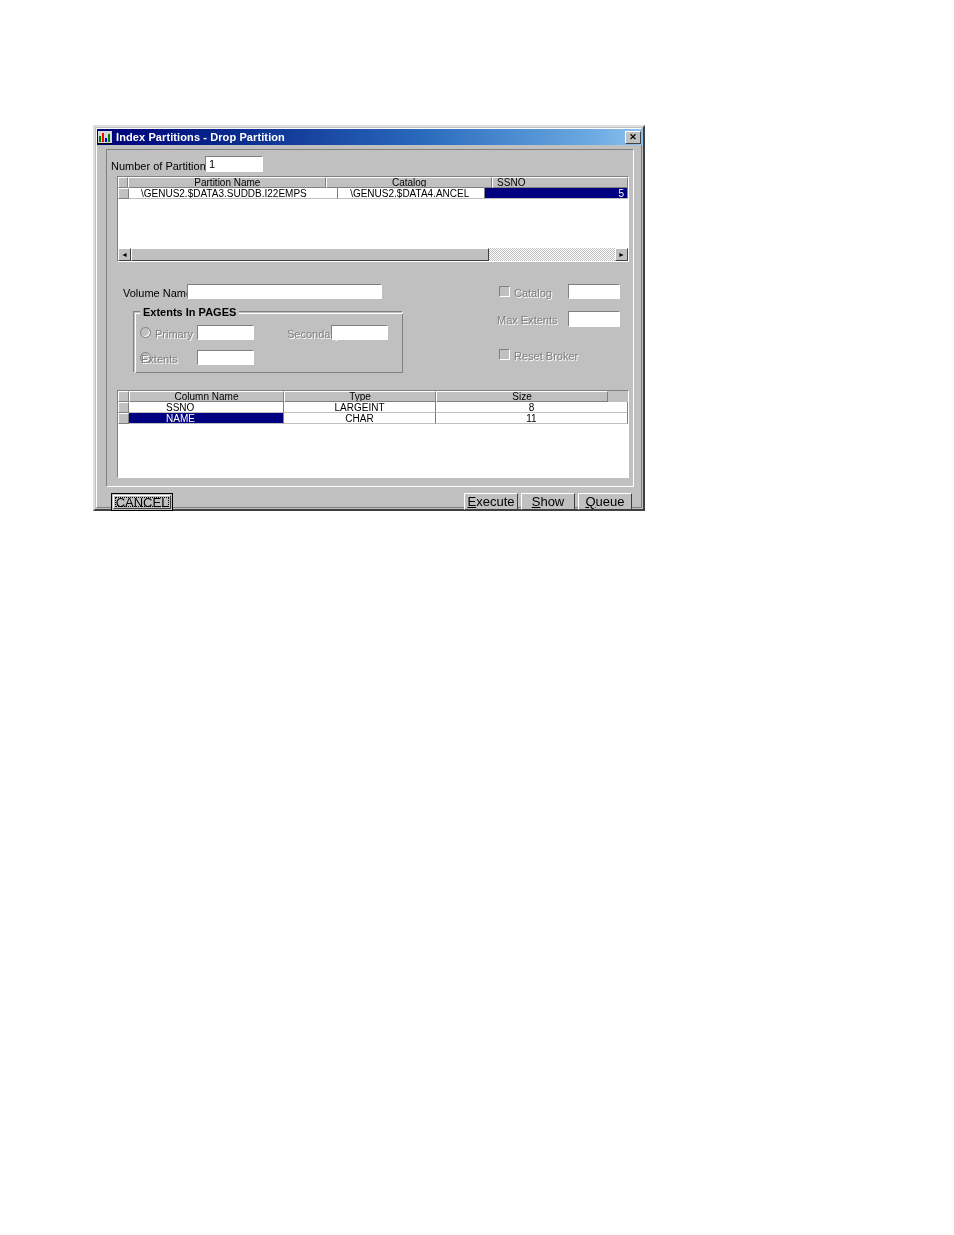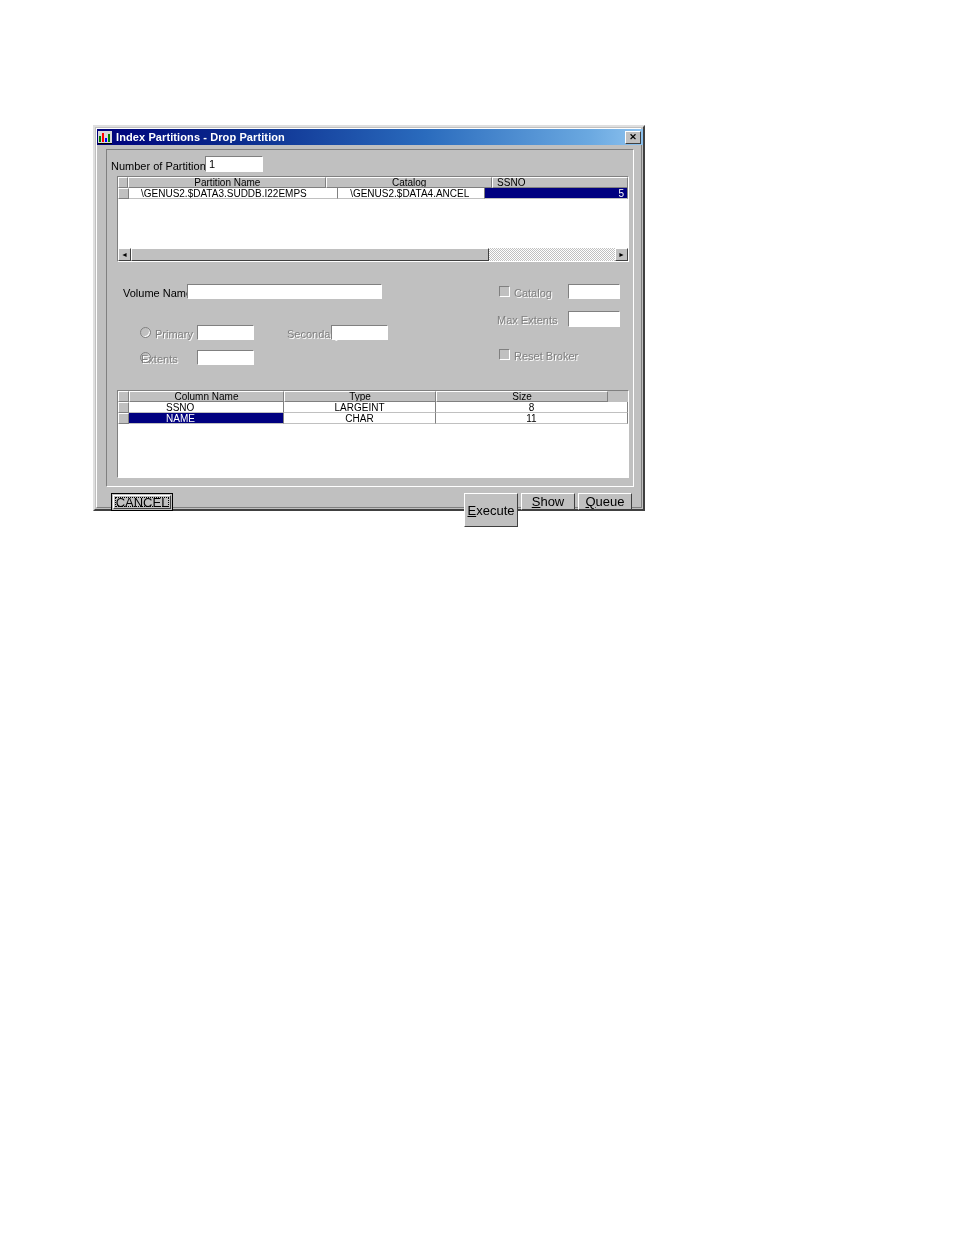--- a/index.html
+++ b/index.html
@@ -378,20 +378,24 @@
         <div class="sb-thumb" style="width:358px;"></div>
         <div class="sb-track"></div>
         <div class="sb-btn">►</div>
       </div>
     </div>
 
 
     <span class="lbl" style="left:26px; top:142px;">Volume Name</span>
     <div class="field" style="left:90px; top:139px; width:195px; height:15px;"></div>
 
+    <div class="group" style="left:36px; top:161px; width:270px; height:67px;">
+      <div class="gb-border"></div>
+      <div class="gb-title">Extents In PAGES</div>
+    </div>
 
     <div class="radio" style="left:43px; top:182px;"></div>
     <span class="lbl disabled" style="left:58px; top:183px;">Primary</span>
     <div class="field" style="left:100px; top:180px; width:57px; height:15px;"></div>
 
     <span class="lbl disabled" style="left:190px; top:183px;">Secondary</span>
     <div class="field" style="left:234px; top:180px; width:57px; height:15px;"></div>
 
     <div class="radio" style="left:43px; top:207px;"></div>
     <span class="lbl disabled" style="left:44px; top:208px;">Extents</span>
@@ -429,21 +433,21 @@
     </div>
 
     <div class="btn defaulted" style="left:14px; top:348px; width:62px; height:18px;">
       <div class="bevel"></div>
       <div class="focusrect"></div>
       <div class="inner">
           <span><span class="ak">C</span><span>ANCEL</span></span>
         </div>
     </div>
 
-    <div class="btn" style="left:367px; top:348px; width:54px; height:34px;">
+    <div class="btn" style="left:367px; top:348px; width:54px; height:17px;">
       <div class="inner">
           <span><span class="ak">E</span><span>xecute</span></span>
         </div>
     </div>
 
     <div class="btn" style="left:424px; top:348px; width:54px; height:17px;">
       <div class="inner">
           <span><span class="ak">S</span><span>how</span></span>
         </div>
     </div>

